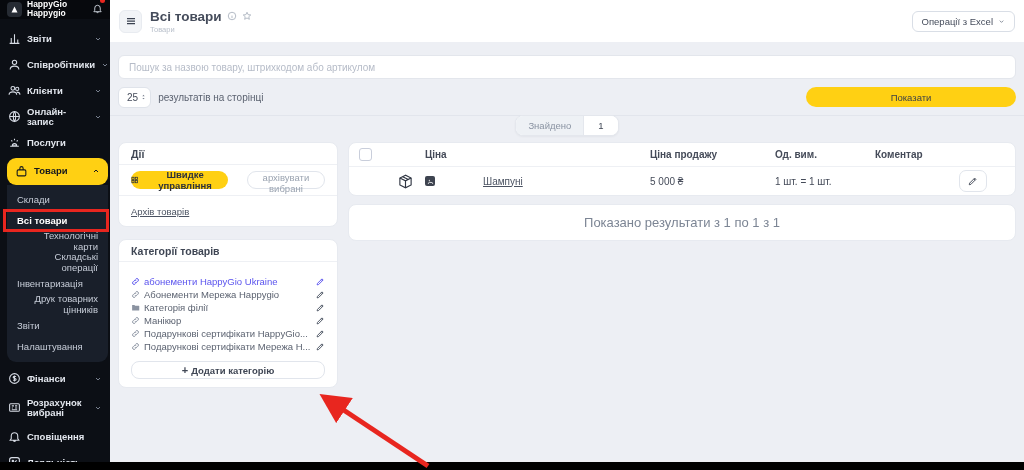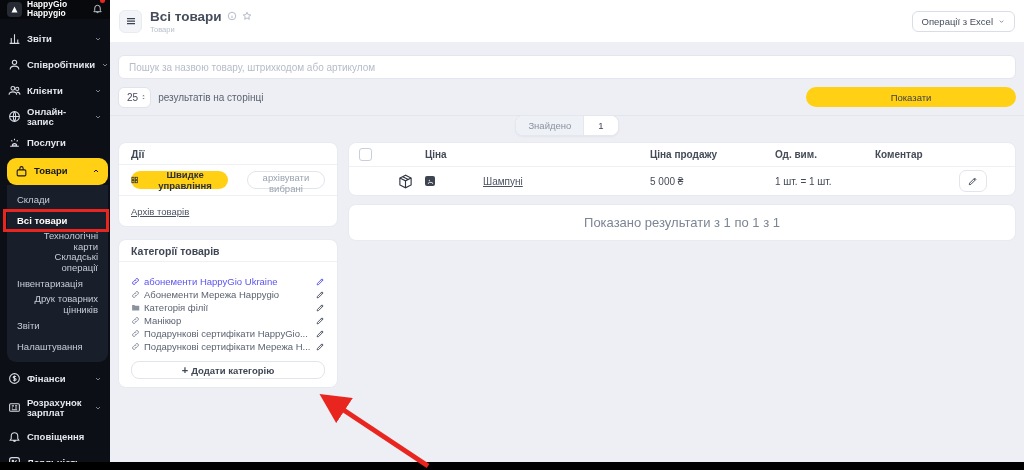--- a/index.html
+++ b/index.html
@@ -238,21 +238,21 @@
             </svg>
           </span>
       </div>
       <div class="side-item two-line" style="height:32px;">
         <span class="ic">
             <svg viewBox="0 0 24 24" fill="none" stroke="currentColor" stroke-width="2">
               <rect x="3" y="5" width="18" height="14" rx="2"></rect>
               <path d="M7 9h4M7 13h2M13 9h4M13 13h4M7 16h10"></path>
             </svg>
           </span>
-        <span class="lbl">Розрахунок зарплат</span>
+        <span class="lbl">Розрахунок вибрані</span>
         <span class="chev">
             <svg viewBox="0 0 24 24" fill="none" stroke="currentColor" stroke-width="3">
               <path d="M6 9l6 6 6-6"></path>
             </svg>
           </span>
       </div>
       <div class="side-item">
         <span class="ic">
             <svg viewBox="0 0 24 24" fill="none" stroke="currentColor" stroke-width="2">
               <path d="M6 16v-5a6 6 0 0 1 12 0v5l2 3H4zM10 19a2 2 0 0 0 4 0"></path>

